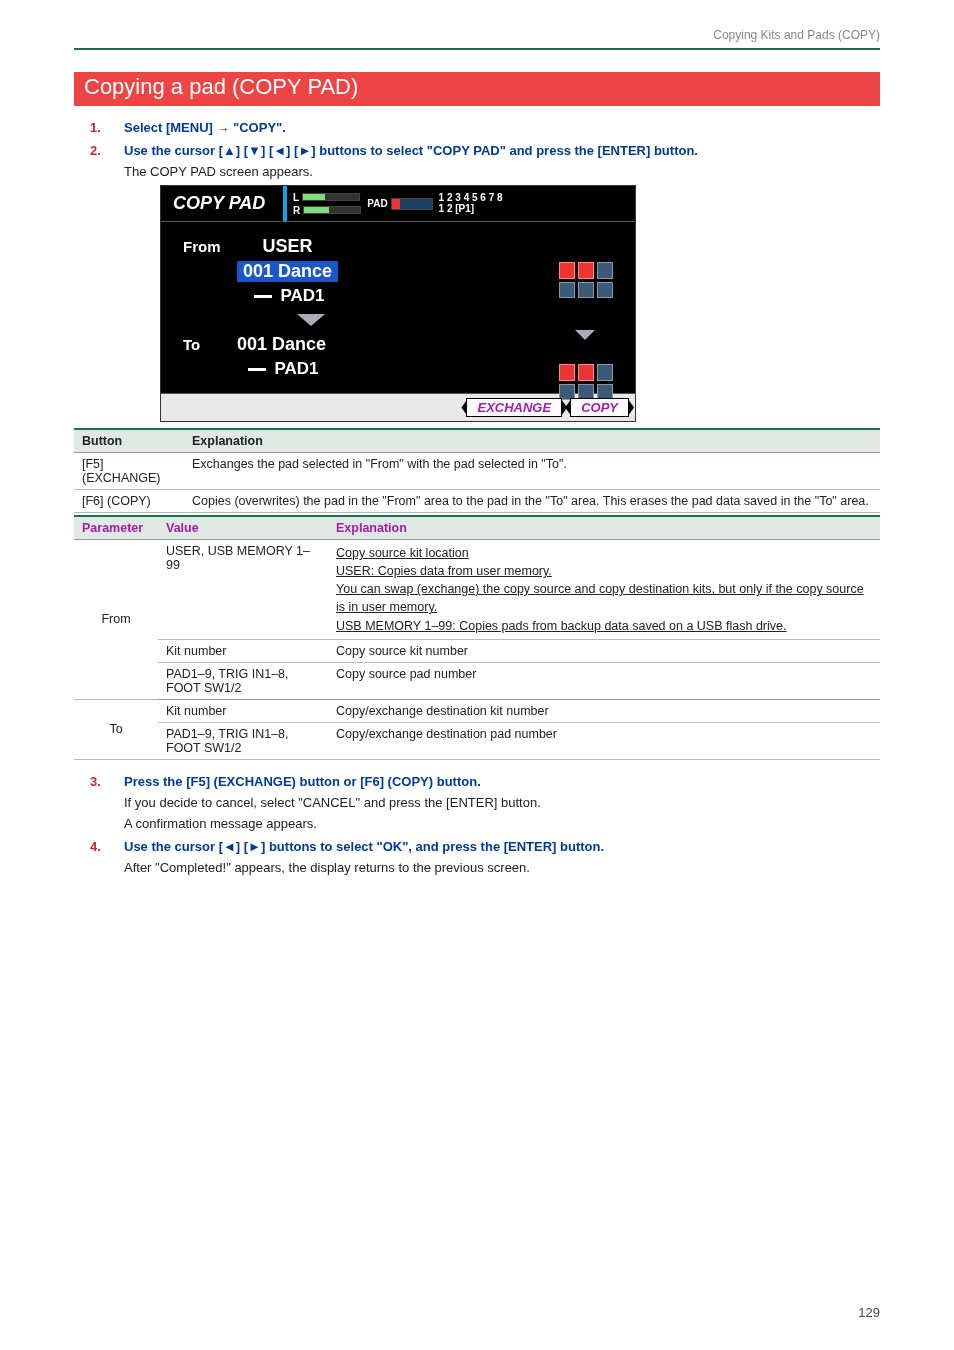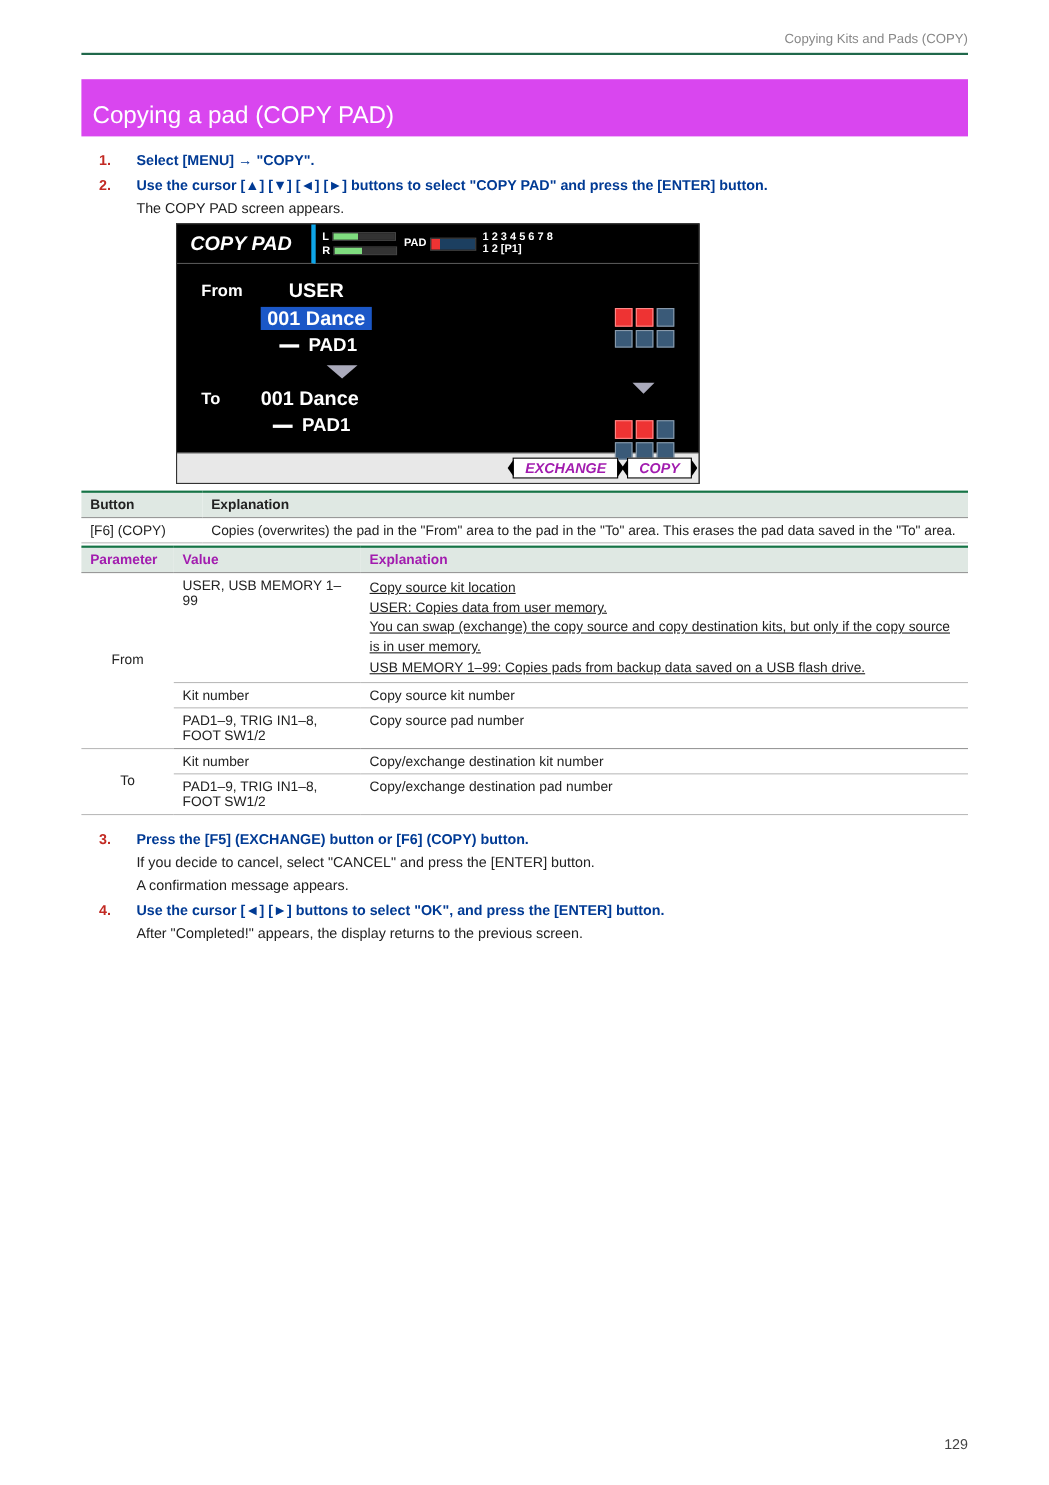--- a/index.html
+++ b/index.html
@@ -22,25 +22,25 @@
     font-size: 12px;
     color: #888;
     padding-bottom: 6px;
   }
   .hr-top {
     height: 2px;
     background: #20684b;
     margin-bottom: 22px;
   }
   .section-title {
-    background: #d946ef;
+    background: #ef4444;
     color: #fff;
     font-size: 22px;
     font-weight: 400;
-    padding: 20px 10px 6px 10px;
+    padding: 2px 10px 6px 10px;
     margin-bottom: 14px;
   }
   .step {
     margin: 8px 0 6px 0;
     padding-left: 50px;
     position: relative;
   }
   .step-num {
     position: absolute;
     left: 16px;
@@ -301,20 +301,24 @@
 
   <table class="doc">
     <thead>
       <tr>
         <th class="center" style="width:110px">Button</th>
         <th class="center">Explanation</th>
       </tr>
     </thead>
     <tbody>
       <tr>
+        <td class="center">[F5] (EXCHANGE)</td>
+        <td>Exchanges the pad selected in "From" with the pad selected in "To".</td>
+      </tr>
+      <tr>
         <td class="center">[F6] (COPY)</td>
         <td>Copies (overwrites) the pad in the "From" area to the pad in the "To" area. This erases the pad data saved in the "To" area.</td>
       </tr>
     </tbody>
   </table>
 
   <table class="doc params mt14">
     <thead>
       <tr>
         <th class="center p red">Parameter</th>

